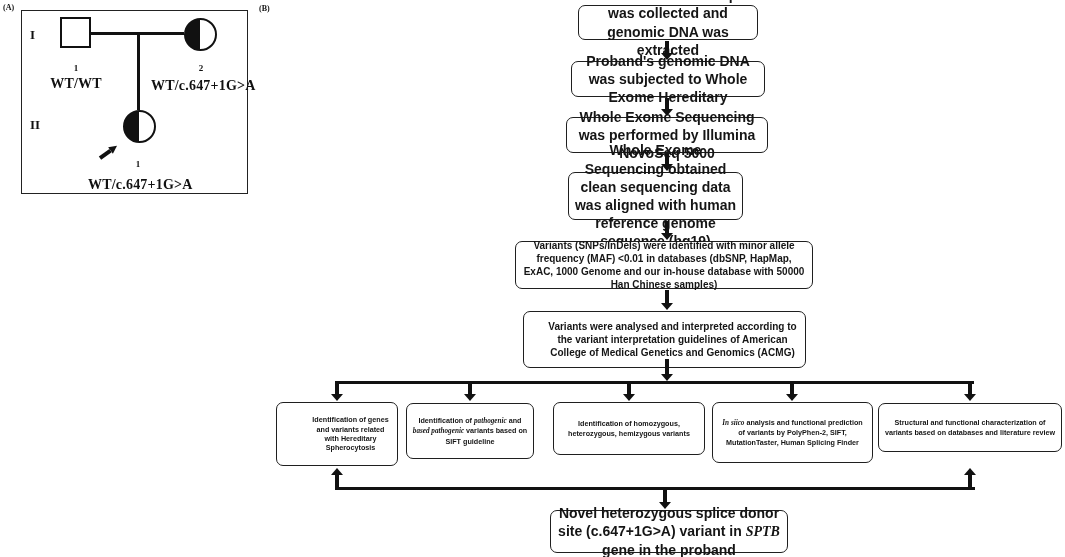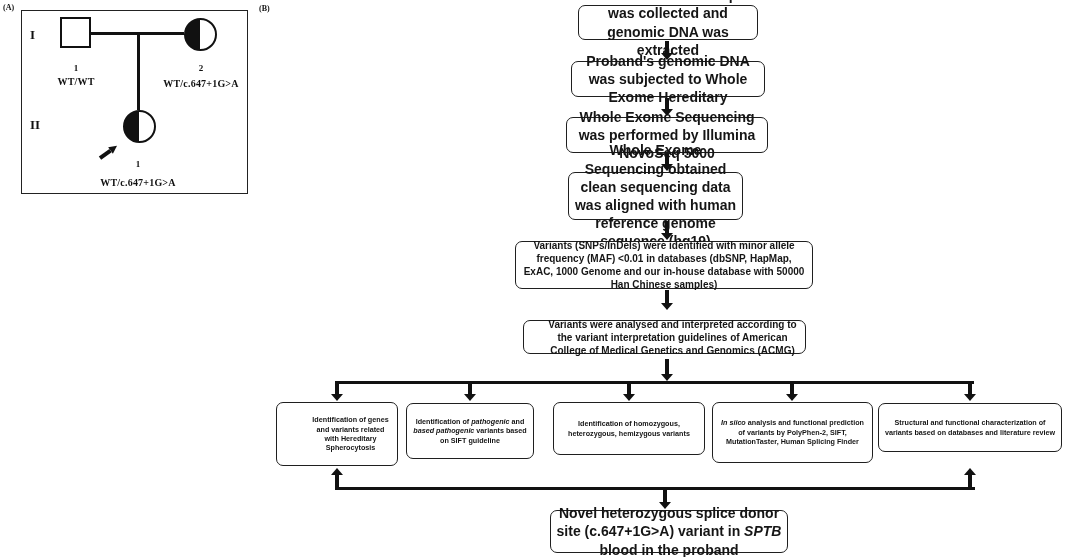--- a/index.html
+++ b/index.html
@@ -10,40 +10,40 @@
 
   
   #pedigree{position:absolute;left:21px;top:10px;width:225px;height:182px;border:1.5px solid #222;background:#fff;}
   .gen-label{position:absolute;font-family:"Liberation Serif",serif;font-weight:bold;font-size:13px;color:#111;}
   .ped-square{position:absolute;left:38px;top:6px;width:27px;height:27px;border:2.5px solid #111;background:#fff;}
   .ped-circle{position:absolute;width:29px;height:29px;border:2.5px solid #111;border-radius:50%;
               background:linear-gradient(90deg,#111 0 50%,#fff 50% 100%);}
   .ped-line{position:absolute;background:#111;}
   .ped-text{position:absolute;font-family:"Liberation Serif",serif;font-weight:bold;color:#111;text-align:center;}
   .ped-id{font-size:9px;}
-  .ped-gt{font-size:10px;letter-spacing:.2px;}
+  .ped-gt{font-size:14px;letter-spacing:.2px;}
   .proband-arrow{position:absolute;left:76px;top:136px;width:21px;height:10px;display:flex;align-items:center;
                  transform:rotate(-36deg);}
   .pa-stem{width:13px;height:4px;background:#111;}
   .pa-head{width:0;height:0;border-top:4.5px solid transparent;border-bottom:4.5px solid transparent;border-left:8px solid #111;}
 
   
   .fbox{box-sizing:border-box;position:absolute;background:#fff;border:1.6px solid #1f1f1f;border-radius:7px;
         display:flex;align-items:center;justify-content:center;text-align:center;
         font-weight:700;color:#151515;padding:2px 5px;line-height:1.3;}
   .f-main{font-size:14px;}
   .f-wide{font-size:10px;}
   .f-branch{font-size:7.2px;}
   .hline{position:absolute;height:3px;background:#111;}
 
   .arr-down,.arr-up{position:absolute;width:12px;display:flex;flex-direction:column;align-items:center;}
   .arr-down .stem,.arr-up .stem{width:3.5px;background:#111;flex:1;}
   .arr-down .head{width:0;height:0;border-left:6px solid transparent;border-right:6px solid transparent;border-top:7px solid #111;}
   .arr-up .head{width:0;height:0;border-left:6px solid transparent;border-right:6px solid transparent;border-bottom:7px solid #111;}
-  i{font-style:italic;}
+  i{font-style:italic;font-family:Liberation Serif, serif;}
 </style>
 </head>
 <body>
 
 <div id="figure">
 
   <span class="panel-label" style="left:3px;top:3px;">(A)</span>
 
   <div id="pedigree">
     <span class="gen-label" style="left:8px;top:16px;">I</span>
@@ -69,21 +69,21 @@
     <div class="ped-text ped-gt" style="left:66px;top:166px;width:100px;">WT/c.647+1G&gt;A</div>
   </div>
 
   <span class="panel-label" style="left:259px;top:4px;">(B)</span>
 
   <div class="fbox f-main" style="left:578px;top:5px;width:180px;height:35px;">Proband's blood sample was collected and genomic DNA was extracted</div>
   <div class="fbox f-main" style="left:571px;top:61px;width:194px;height:36px;">Proband's genomic DNA was subjected to Whole Exome Hereditary</div>
   <div class="fbox f-main" style="left:566px;top:117px;width:202px;height:36px;">Whole Exome Sequencing was performed by Illumina NovoSeq 5000</div>
   <div class="fbox f-main" style="left:568px;top:172px;width:175px;height:48px;">Whole Exome Sequencing obtained clean sequencing data was aligned with human reference genome sequence (hg19)</div>
   <div class="fbox f-wide" style="left:515px;top:241px;width:298px;height:48px;">Variants (SNPs/InDels) were identified with minor allele frequency (MAF) &lt;0.01 in databases (dbSNP, HapMap, ExAC, 1000 Genome and our in-house database with 50000 Han Chinese samples)</div>
-  <div class="fbox f-wide" style="left:523px;top:320px;width:283px;height:34px;padding-left:21px;">Variants were analysed and interpreted according to the variant interpretation guidelines of American College of Medical Genetics and Genomics (ACMG)</div>
+  <div class="fbox f-wide" style="left:523px;top:311px;width:283px;height:57px;padding-left:21px;">Variants were analysed and interpreted according to the variant interpretation guidelines of American College of Medical Genetics and Genomics (ACMG)</div>
 
   <div class="arr-down" style="left:661px;top:41px;height:19px;">
       <span class="stem"></span>
       <span class="head"></span>
     </div>
   <div class="arr-down" style="left:661px;top:98px;height:18px;">
       <span class="stem"></span>
       <span class="head"></span>
     </div>
   <div class="arr-down" style="left:661px;top:154px;height:17px;">
@@ -149,16 +149,16 @@
       <span class="head"></span>
       <span class="stem"></span>
     </div>
   <div class="hline" style="left:335px;top:487px;width:640px;"></div>
   <div class="arr-down" style="left:659px;top:490px;height:19px;">
       <span class="stem"></span>
       <span class="head"></span>
     </div>
 
   <div class="fbox f-main" style="left:550px;top:510px;width:238px;height:43px;">
-      <span><span>Novel heterozygous splice donor site (c.647+1G&gt;A) variant in </span><i>SPTB</i><span> blood in the proband</span></span>
+      <span><span>Novel heterozygous splice donor site (c.647+1G&gt;A) variant in </span><i>SPTB</i><span> gene in the proband</span></span>
     </div>
 
 </div>
 
 </body></html>

